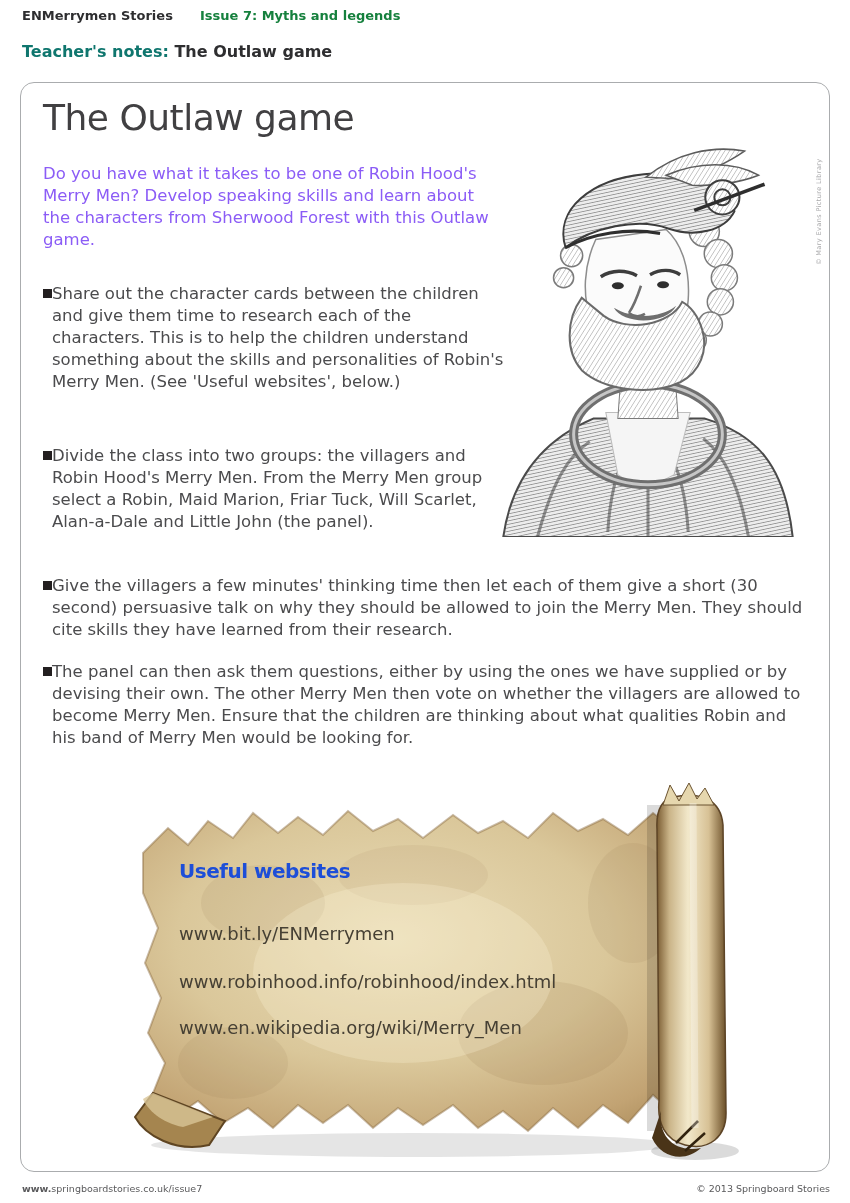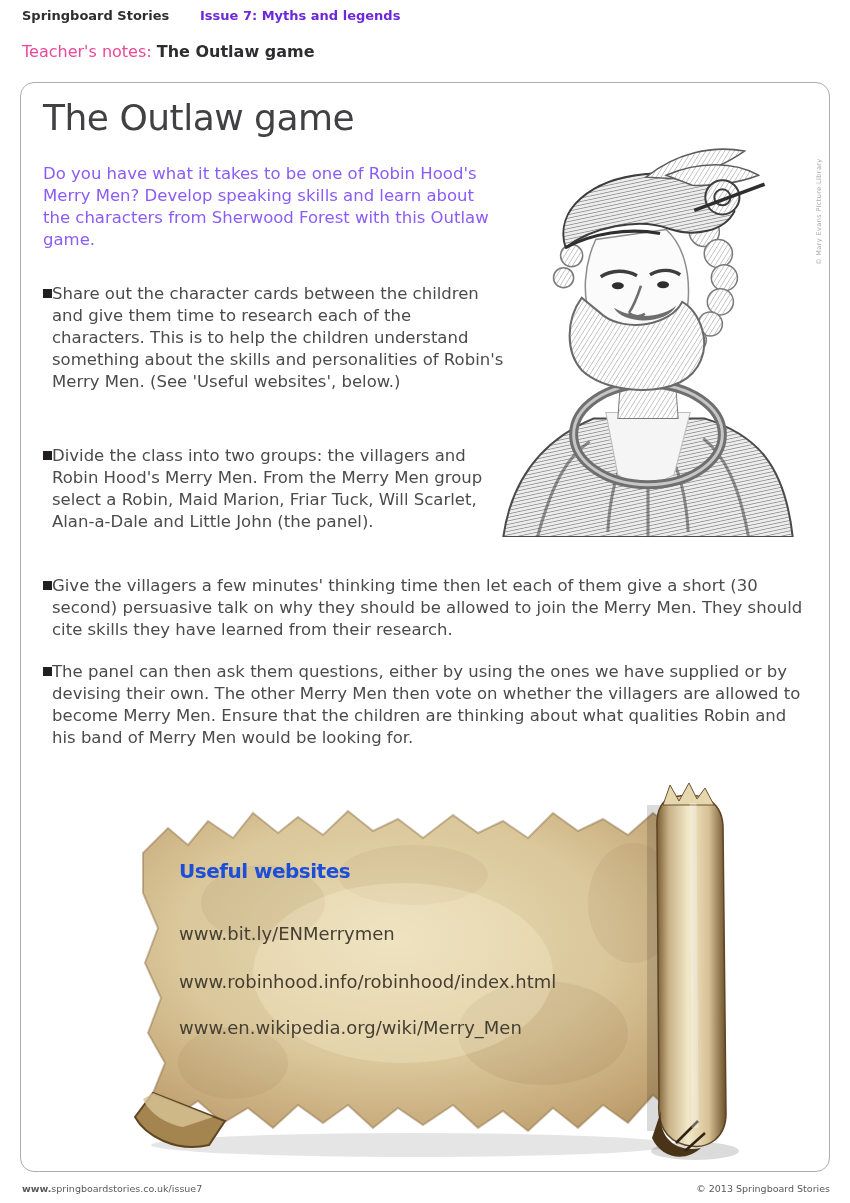--- a/index.html
+++ b/index.html
@@ -2,23 +2,23 @@
 <html><head>
 <meta charset="utf-8">
 <style>
   * { margin:0; padding:0; box-sizing:border-box; }
   html,body { background:#ffffff; }
   body { font-family:"DejaVu Sans", sans-serif; color:#4b4b4d; }
   .page { position:relative; width:850px; height:1203px; background:#fff; overflow:hidden; margin:0 auto; }
 
   
   .hdr-brand { position:absolute; left:22px; top:8px; font-size:13px; font-weight:bold; color:#2e2e30; }
-  .hdr-issue { position:absolute; left:200px; top:8px; font-size:13px; font-weight:bold; color:#6d28d9; }
+  .hdr-issue { position:absolute; left:200px; top:8px; font-size:13px; font-weight:bold; color:#15803d; }
   .hdr-sub { position:absolute; left:22px; top:42px; font-size:16px; }
-  .hdr-sub .prefix { color:#ec4899; font-weight:normal; }
+  .hdr-sub .prefix { color:#0f766e; font-weight:bold; }
   .hdr-sub .strong { color:#2e2e30; font-weight:bold; }
 
   
   .content-box { position:absolute; left:20px; top:82px; width:810px; height:1090px;
                  border:1.5px solid #aaacae; border-radius:14px; background:#fff; }
 
   .doc-title { position:absolute; left:22px; top:14px; font-size:36px; color:#414042; letter-spacing:-0.5px; }
 
   .intro { position:absolute; left:22px; top:80px; width:450px; font-size:16.5px; line-height:22px; color:#8b5cf6; }
 
@@ -44,21 +44,21 @@
   
   .ftr-left { position:absolute; left:22px; top:1183px; font-size:9.5px; color:#59595b; }
   .ftr-left .bold { font-weight:bold; }
   .ftr-right { position:absolute; right:20px; top:1183px; font-size:9.5px; color:#59595b; }
 </style>
 </head>
 <body>
 
 <div class="page">
 
-  <div class="hdr-brand">Springboard Stories</div>
+  <div class="hdr-brand">ENMerrymen Stories</div>
   <div class="hdr-issue">Issue 7: Myths and legends</div>
   <div class="hdr-sub">
     <span class="prefix">Teacher's notes: </span><span class="strong">The Outlaw game</span>
   </div>
 
   <div class="content-box">
 
     <div class="doc-title">The Outlaw game</div>
 
     <p class="intro">Do you have what it takes to be one of Robin Hood's Merry Men? Develop speaking skills and learn about the  characters from Sherwood Forest with this Outlaw game.</p>

